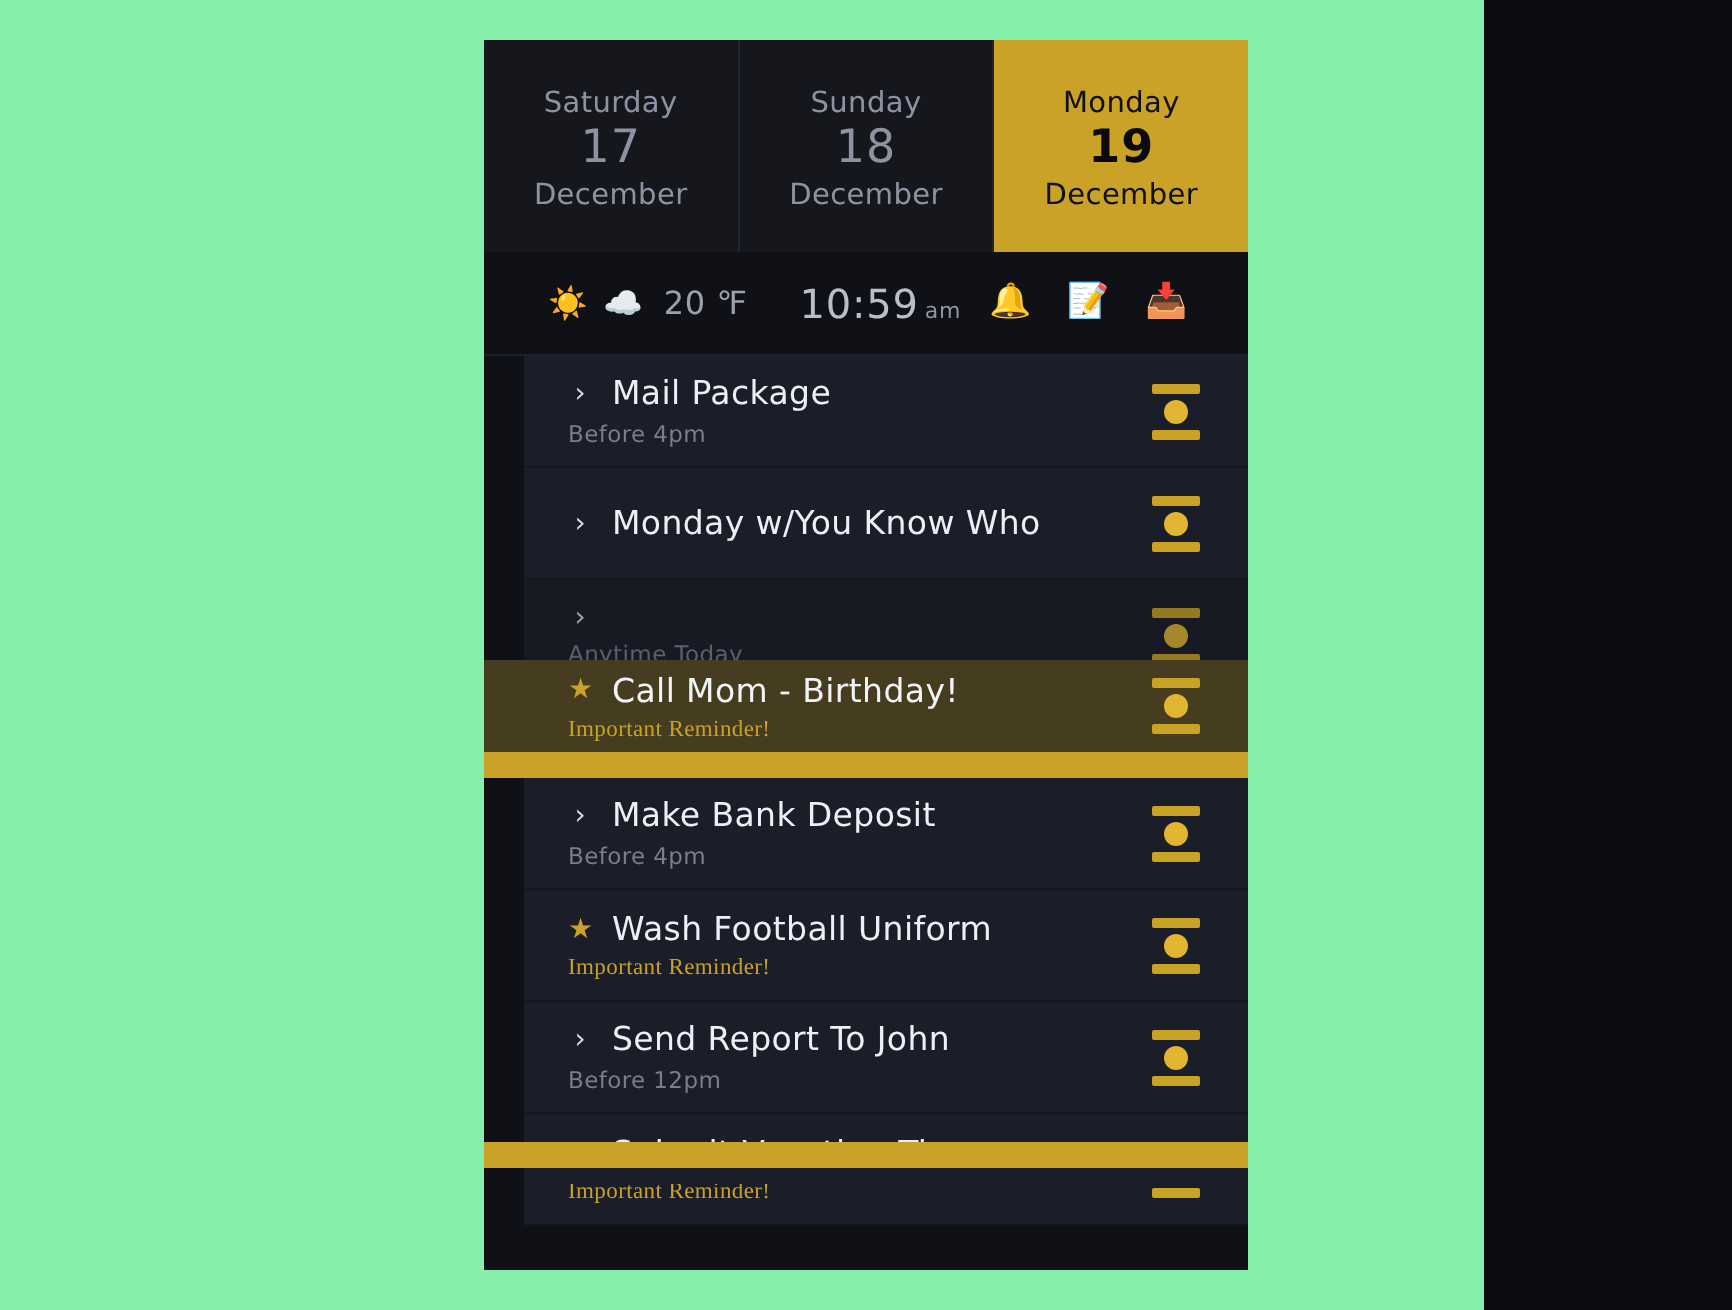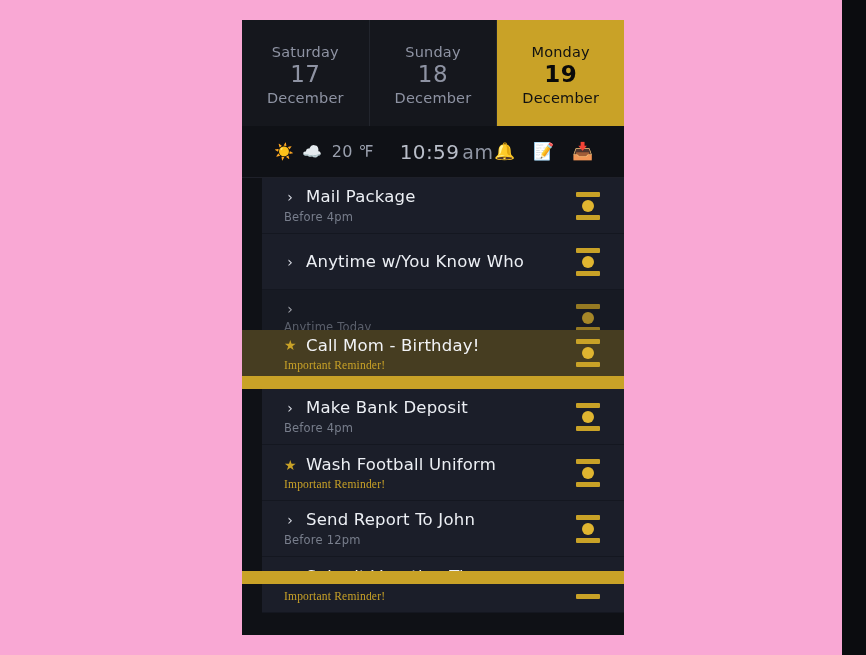--- a/index.html
+++ b/index.html
@@ -7,23 +7,23 @@
     padding: 0;
     background: #0b0c0f;
     width: 866px;
     height: 655px;
     overflow: hidden;
     font-family: "DejaVu Sans", sans-serif;
   }
 
   #stage {
     position: relative;
-    width: 842px;
+    width: 742px;
     height: 655px;
-    background: #f9a8d4;
+    background: #86efac;
   }
 
   
   .app-card {
     position: absolute;
     left: 242px;
     top: 20px;
     width: 382px;
     height: 615px;
     background: #101218;
@@ -102,21 +102,21 @@
     letter-spacing: 0.3px;
     margin-left: 2px;
   }
   .sb-time {
     color: #b9bec9;
     font-size: 20px;
     letter-spacing: 0.4px;
     margin-left: 26px;
   }
   .sb-time .ampm {
-    font-size: 19px;
+    font-size: 11px;
     color: #8f95a3;
     margin-left: 3px;
   }
   .sb-right {
     margin-left: auto;
     display: flex;
     align-items: center;
     gap: 18px;
     margin-right: 16px;
   }
@@ -298,21 +298,21 @@
           <div class="dh-bar"></div>
           <div class="dh-dot"></div>
           <div class="dh-bar"></div>
         </div>
       </div>
 
       <div class="task-row">
         <div class="task-main">
           <div class="task-titleline">
             <span class="marker chev">›</span>
-            <span class="task-title">Anytime w/You Know Who</span>
+            <span class="task-title">Monday w/You Know Who</span>
           </div>
         </div>
         <div class="drag-handle">
           <div class="dh-bar"></div>
           <div class="dh-dot"></div>
           <div class="dh-bar"></div>
         </div>
       </div>
 
       <div class="task-row faded-row">

